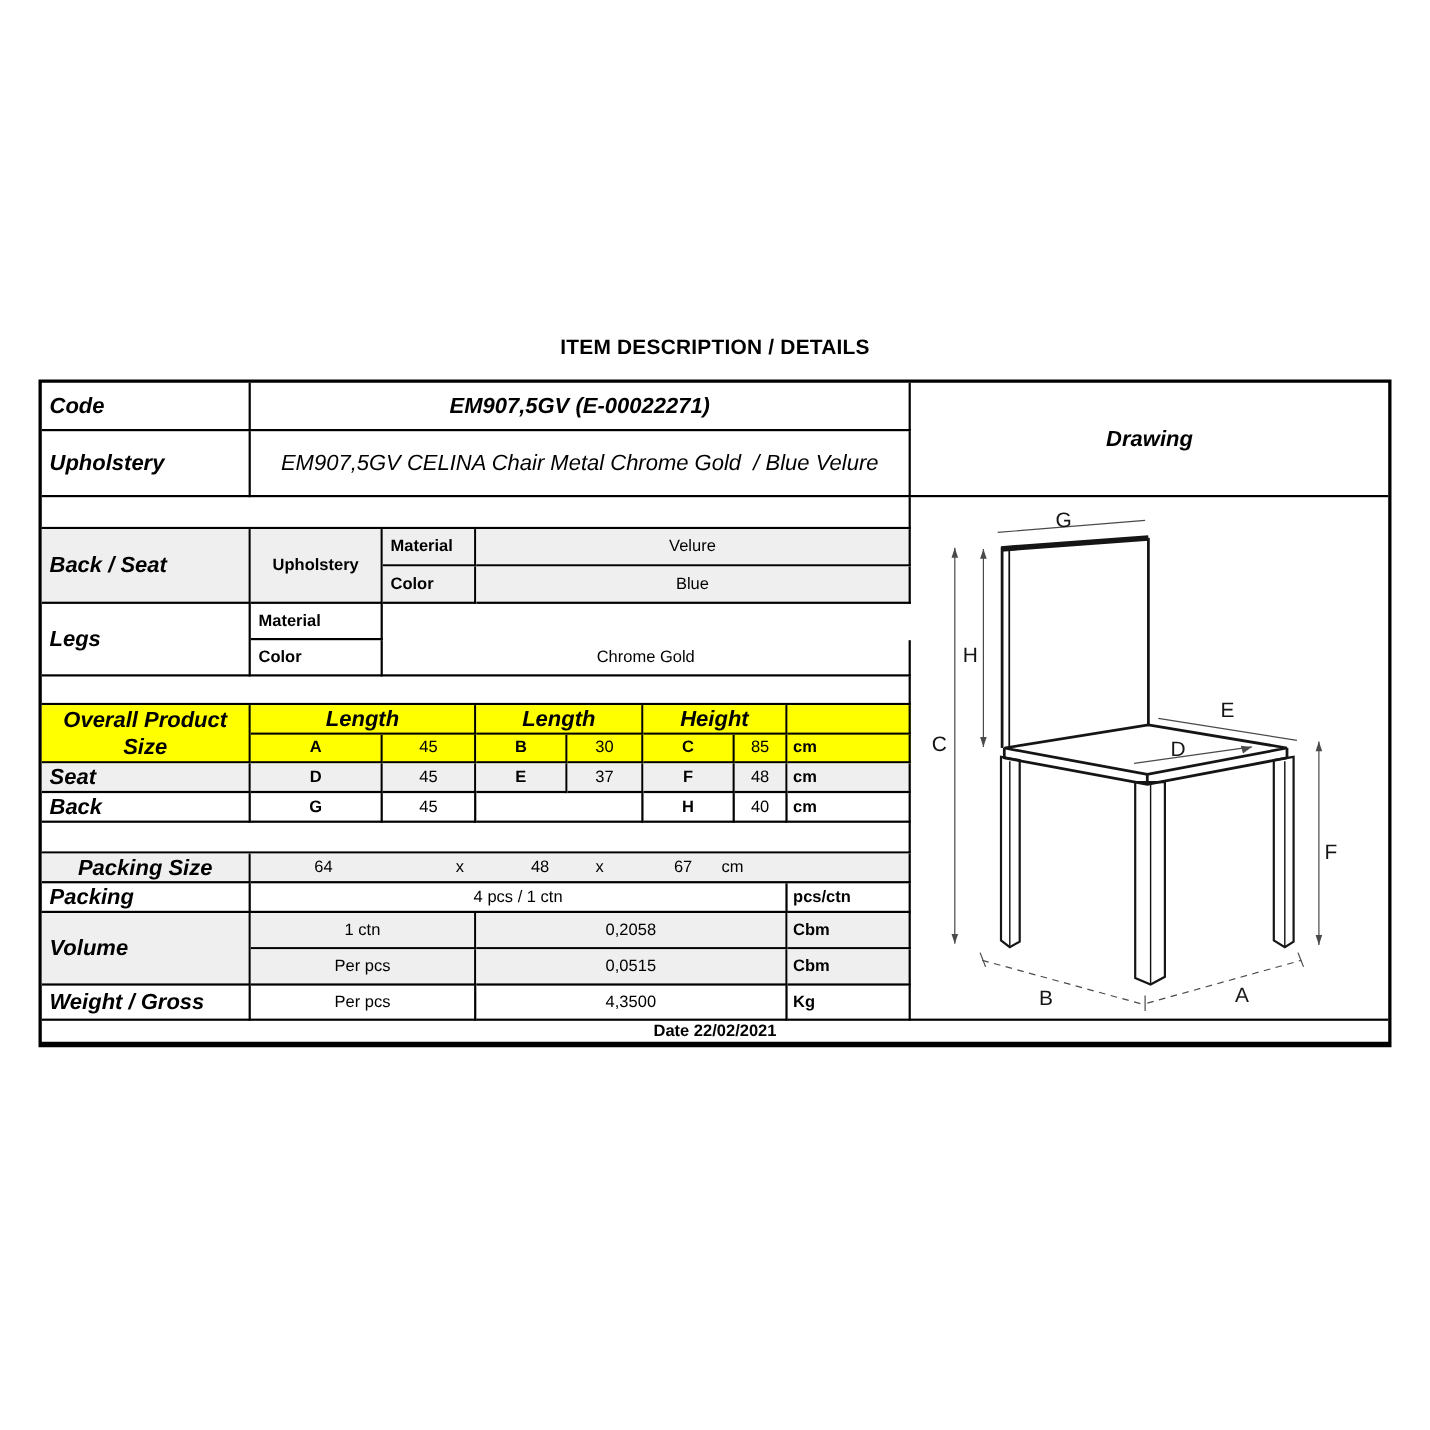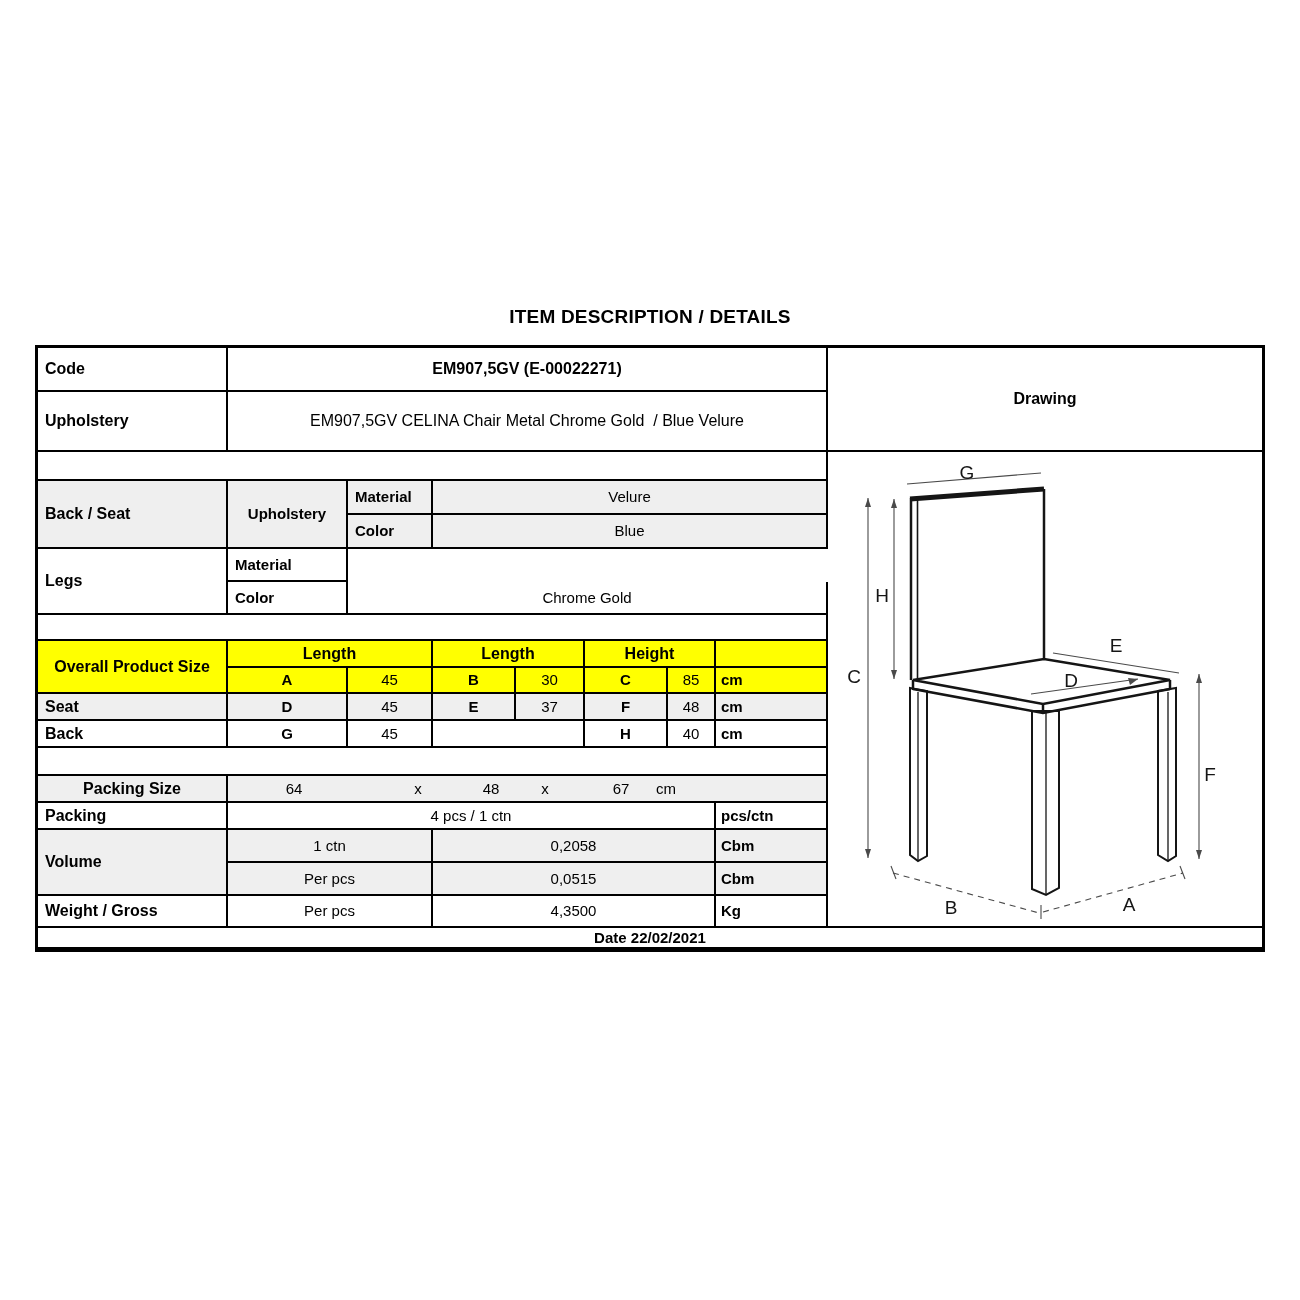--- a/index.html
+++ b/index.html
@@ -19,21 +19,21 @@
     grid-template-rows:44px 60px 29px 34px 34px 33px 33px 26px 27px 26px 27px 27px 28px 27px 27px 33px 33px 32px 1fr;
     background:#fff;
   }
   .c{
     position:relative;box-sizing:border-box;display:flex;align-items:center;justify-content:center;
     border-right:2px solid #000;border-bottom:2px solid #000;
     font-size:15px;line-height:1.2;overflow:hidden;white-space:pre-wrap;text-align:center;
   }
   .l{justify-content:flex-start;padding-left:7px;text-align:left;}
   .b{font-weight:bold;}
-  .lg{font-size:16px;}
+  .lg{font-size:20px;font-style:italic;}
   .sh{background:#efefef;}
   .yw{background:#ffff00;}
   .nr{border-right:none;}
   .nb{border-bottom:none;}
   .unit{justify-content:flex-start;padding-left:5px;font-weight:bold;}
   .dims-cell span{position:absolute;top:50%;transform:translate(-50%,-50%);}
   .draw-cell{padding:0;align-items:flex-start;justify-content:flex-start;}
   svg text{font-family:"Liberation Sans","DejaVu Sans",sans-serif;font-size:19px;fill:#151515;}
 </style>
 </head>

